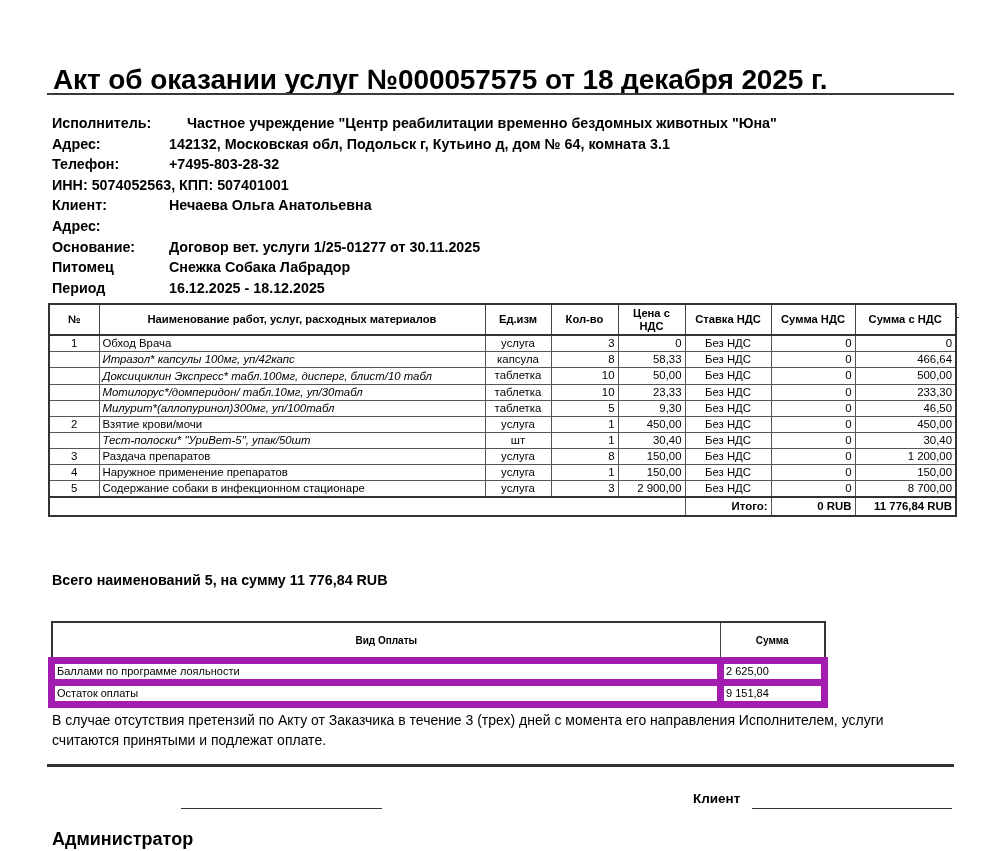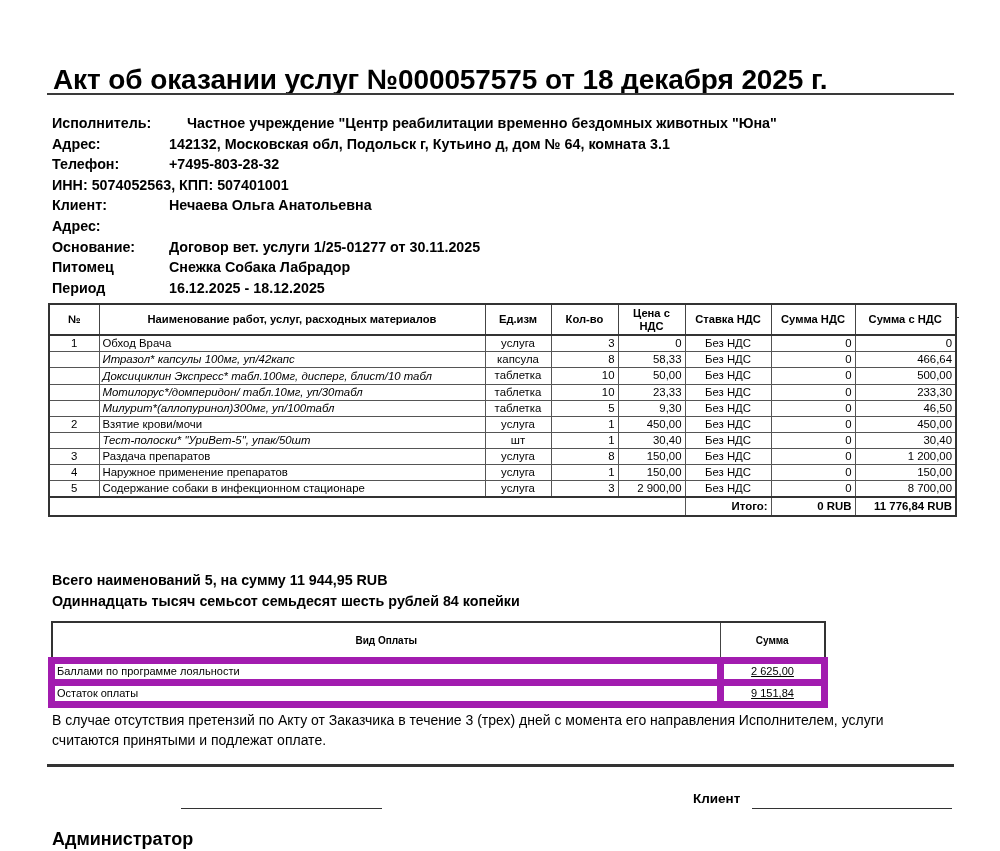--- a/index.html
+++ b/index.html
@@ -33,21 +33,21 @@
   table.items tr.total-row td.blank { border-right: none; }
   .edge-tick { position: absolute; left: 955px; top: 317px; width: 4px; height: 1px; background: #333; }
 
   .summary { position: absolute; left: 52px; top: 570px; font-size: 14.3px; font-weight: bold; }
   .summary div { height: 21px; line-height: 21px; }
 
   table.payments { position: absolute; left: 48px; top: 621px; border-collapse: collapse; table-layout: fixed; width: 773px; border: 2px solid #333; font-size: 11px; }
   table.payments col.p1 { width: 669px; } table.payments col.p2 { width: 104px; }
   table.payments th { font-size: 10px; font-weight: bold; height: 32px; border: 1px solid #444; border-bottom: 2px solid #333; text-align: center; }
   table.payments td { border: 7px solid #a21caf; height: 15px; line-height: 15px; padding: 0 2px; }
-  table.payments td.r { text-align: center; text-decoration: underline; }
+  table.payments td.r { text-align: left; }
 
   .notice { position: absolute; left: 52px; top: 710px; width: 900px; font-size: 14px; line-height: 20px; }
   .bottom-rule { position: absolute; left: 47px; top: 764px; width: 907px; height: 3px; background: #333; }
 
   .sign-admin { position: absolute; left: 52px; top: 793px; font-size: 18px; font-weight: bold; margin-top: 36px; }
   .sign-admin-line { position: absolute; left: 181px; top: 808px; width: 201px; height: 1px; background: #333; }
   .sign-client { position: absolute; left: 693px; top: 791px; font-size: 13.5px; font-weight: bold; }
   .sign-client-line { position: absolute; left: 752px; top: 808px; width: 200px; height: 1px; background: #333; }
 </style>
 </head>
@@ -226,22 +226,21 @@
         <td class="blank" colspan="5"></td>
         <td class="r">Итого:</td>
         <td class="r">0 RUB</td>
         <td class="r">11 776,84 RUB</td>
       </tr>
     </tfoot>
   </table>
   <div class="edge-tick"></div>
 
   <div class="summary">
-    <div>Всего наименований 5, на сумму 11 944,95 RUB</div>
-    <div>Одиннадцать тысяч семьсот семьдесят шесть рублей 84 копейки</div>
+    <div>Всего наименований 5, на сумму 11 776,84 RUB</div>
   </div>
 
   <table class="payments">
     <colgroup>
         <col class="p1">
         <col class="p2">
       </colgroup>
     <thead>
       <tr>
         <th>Вид Оплаты</th>

